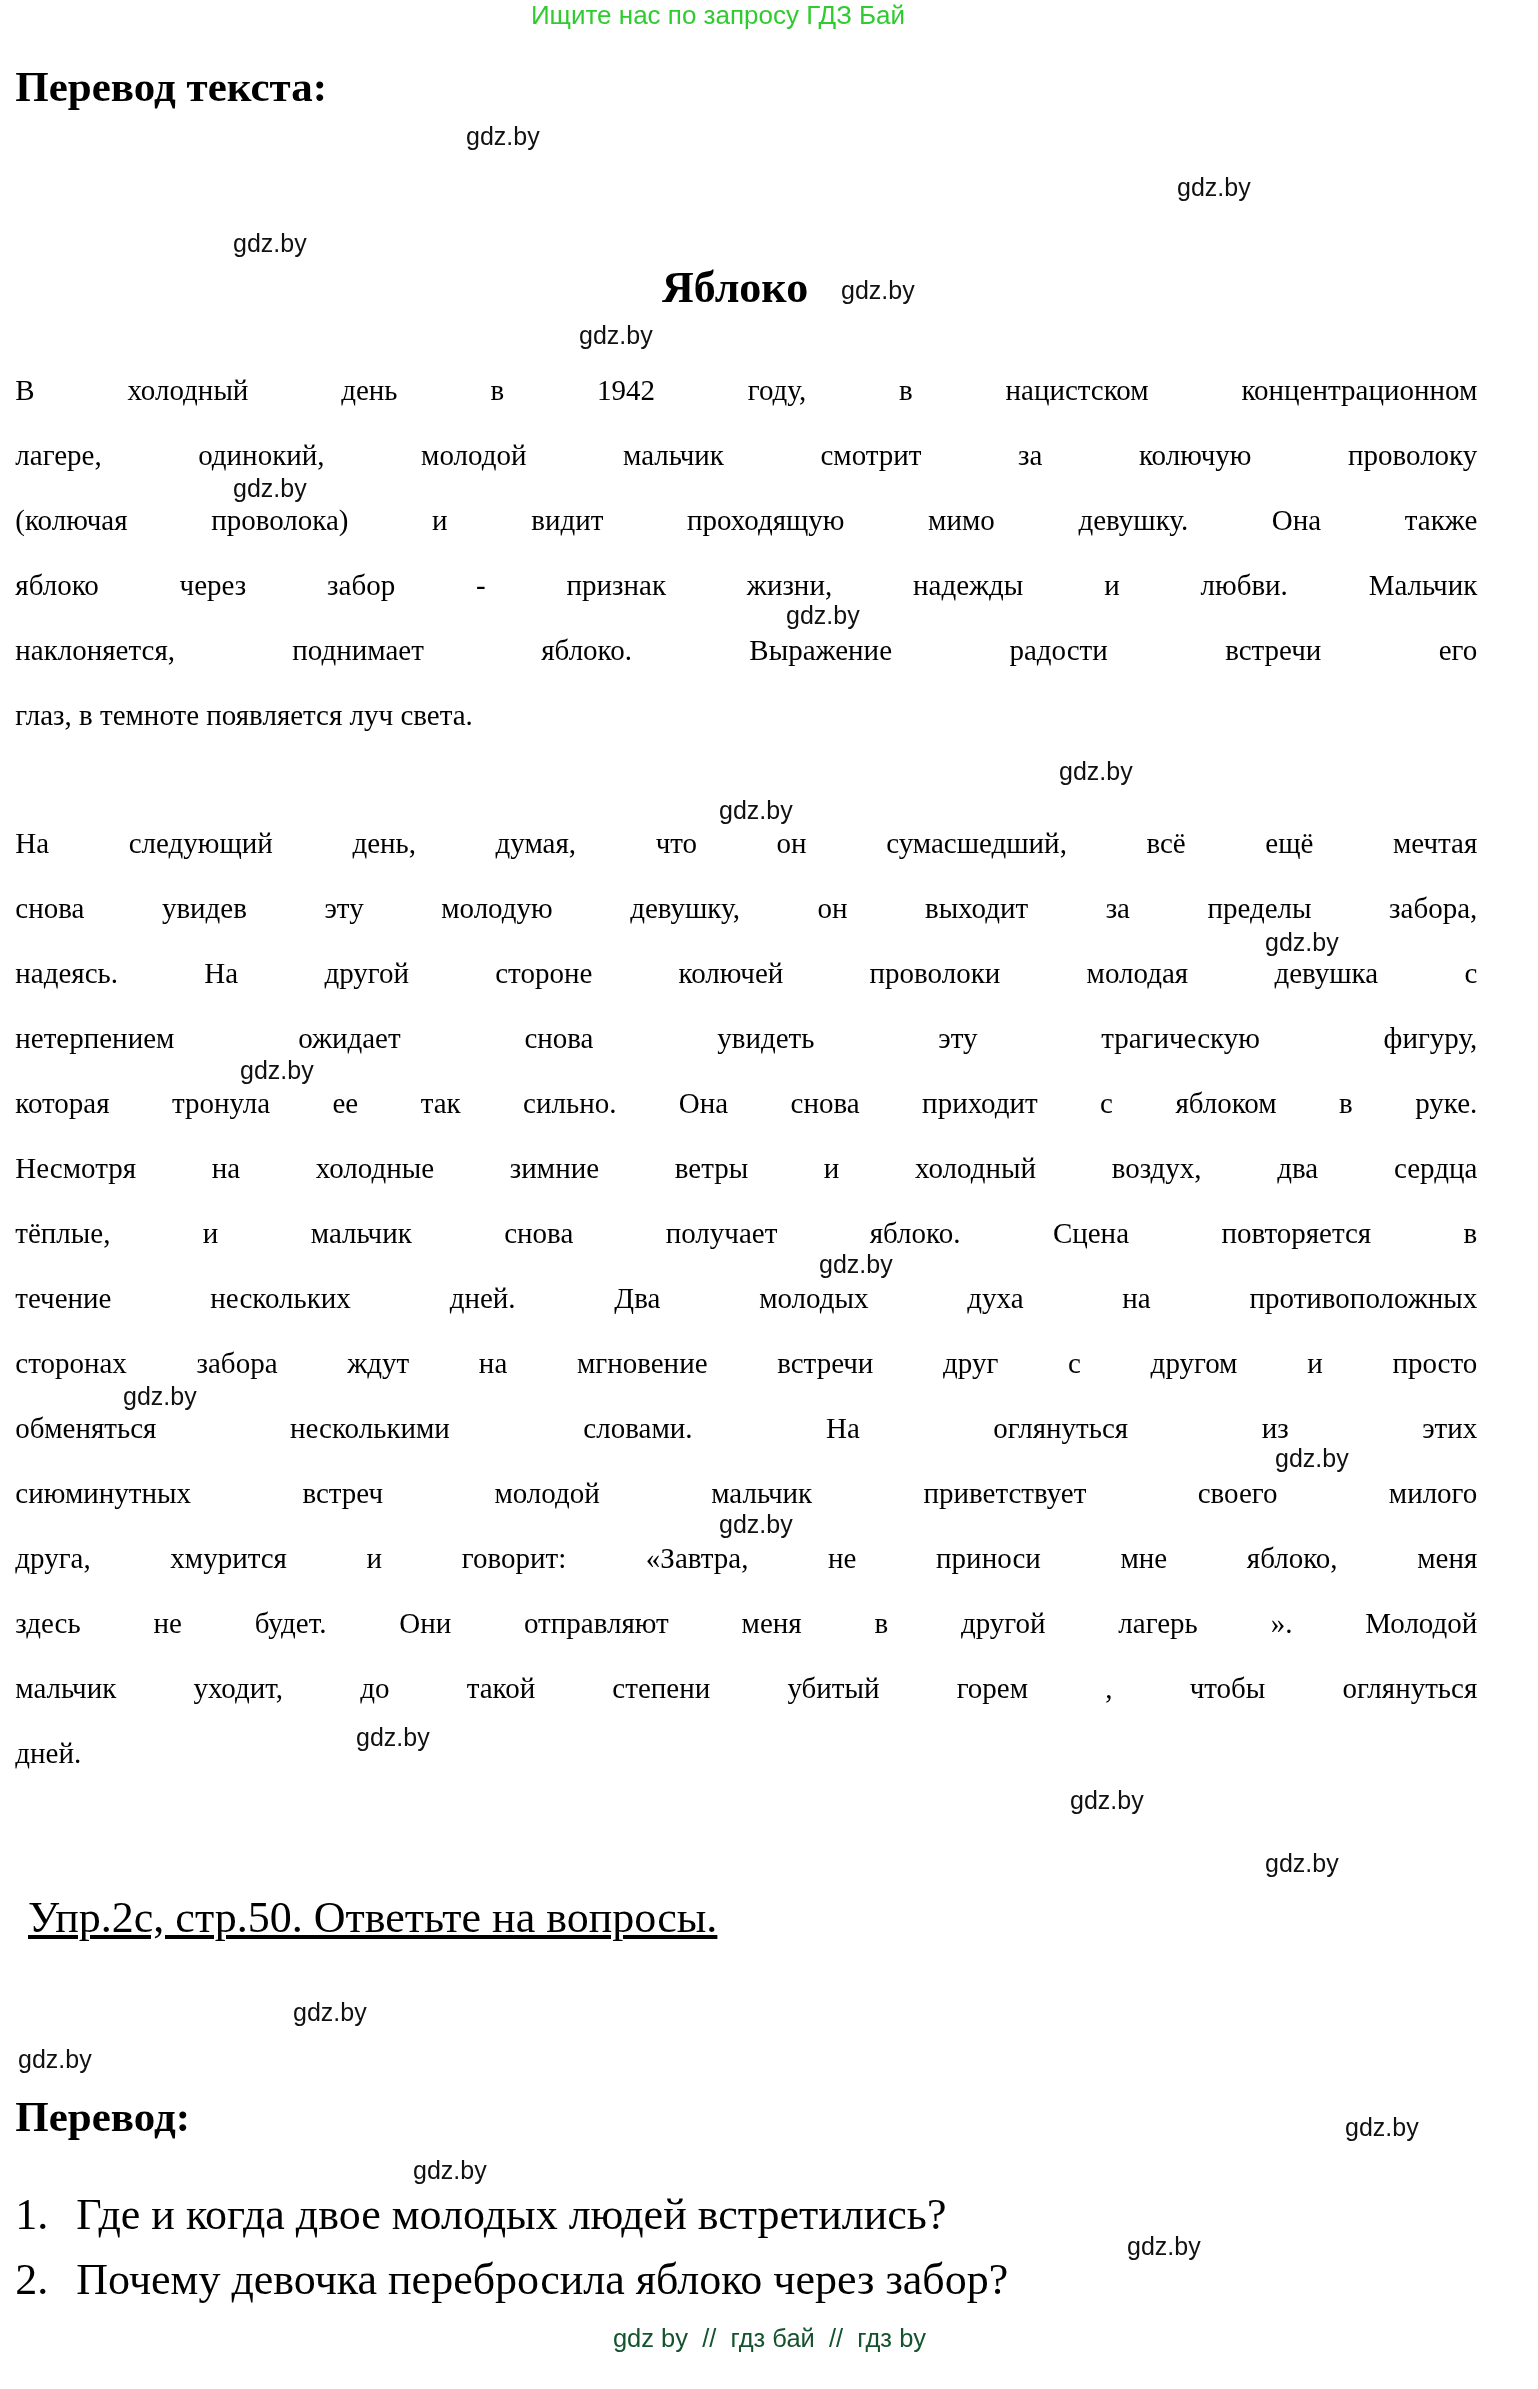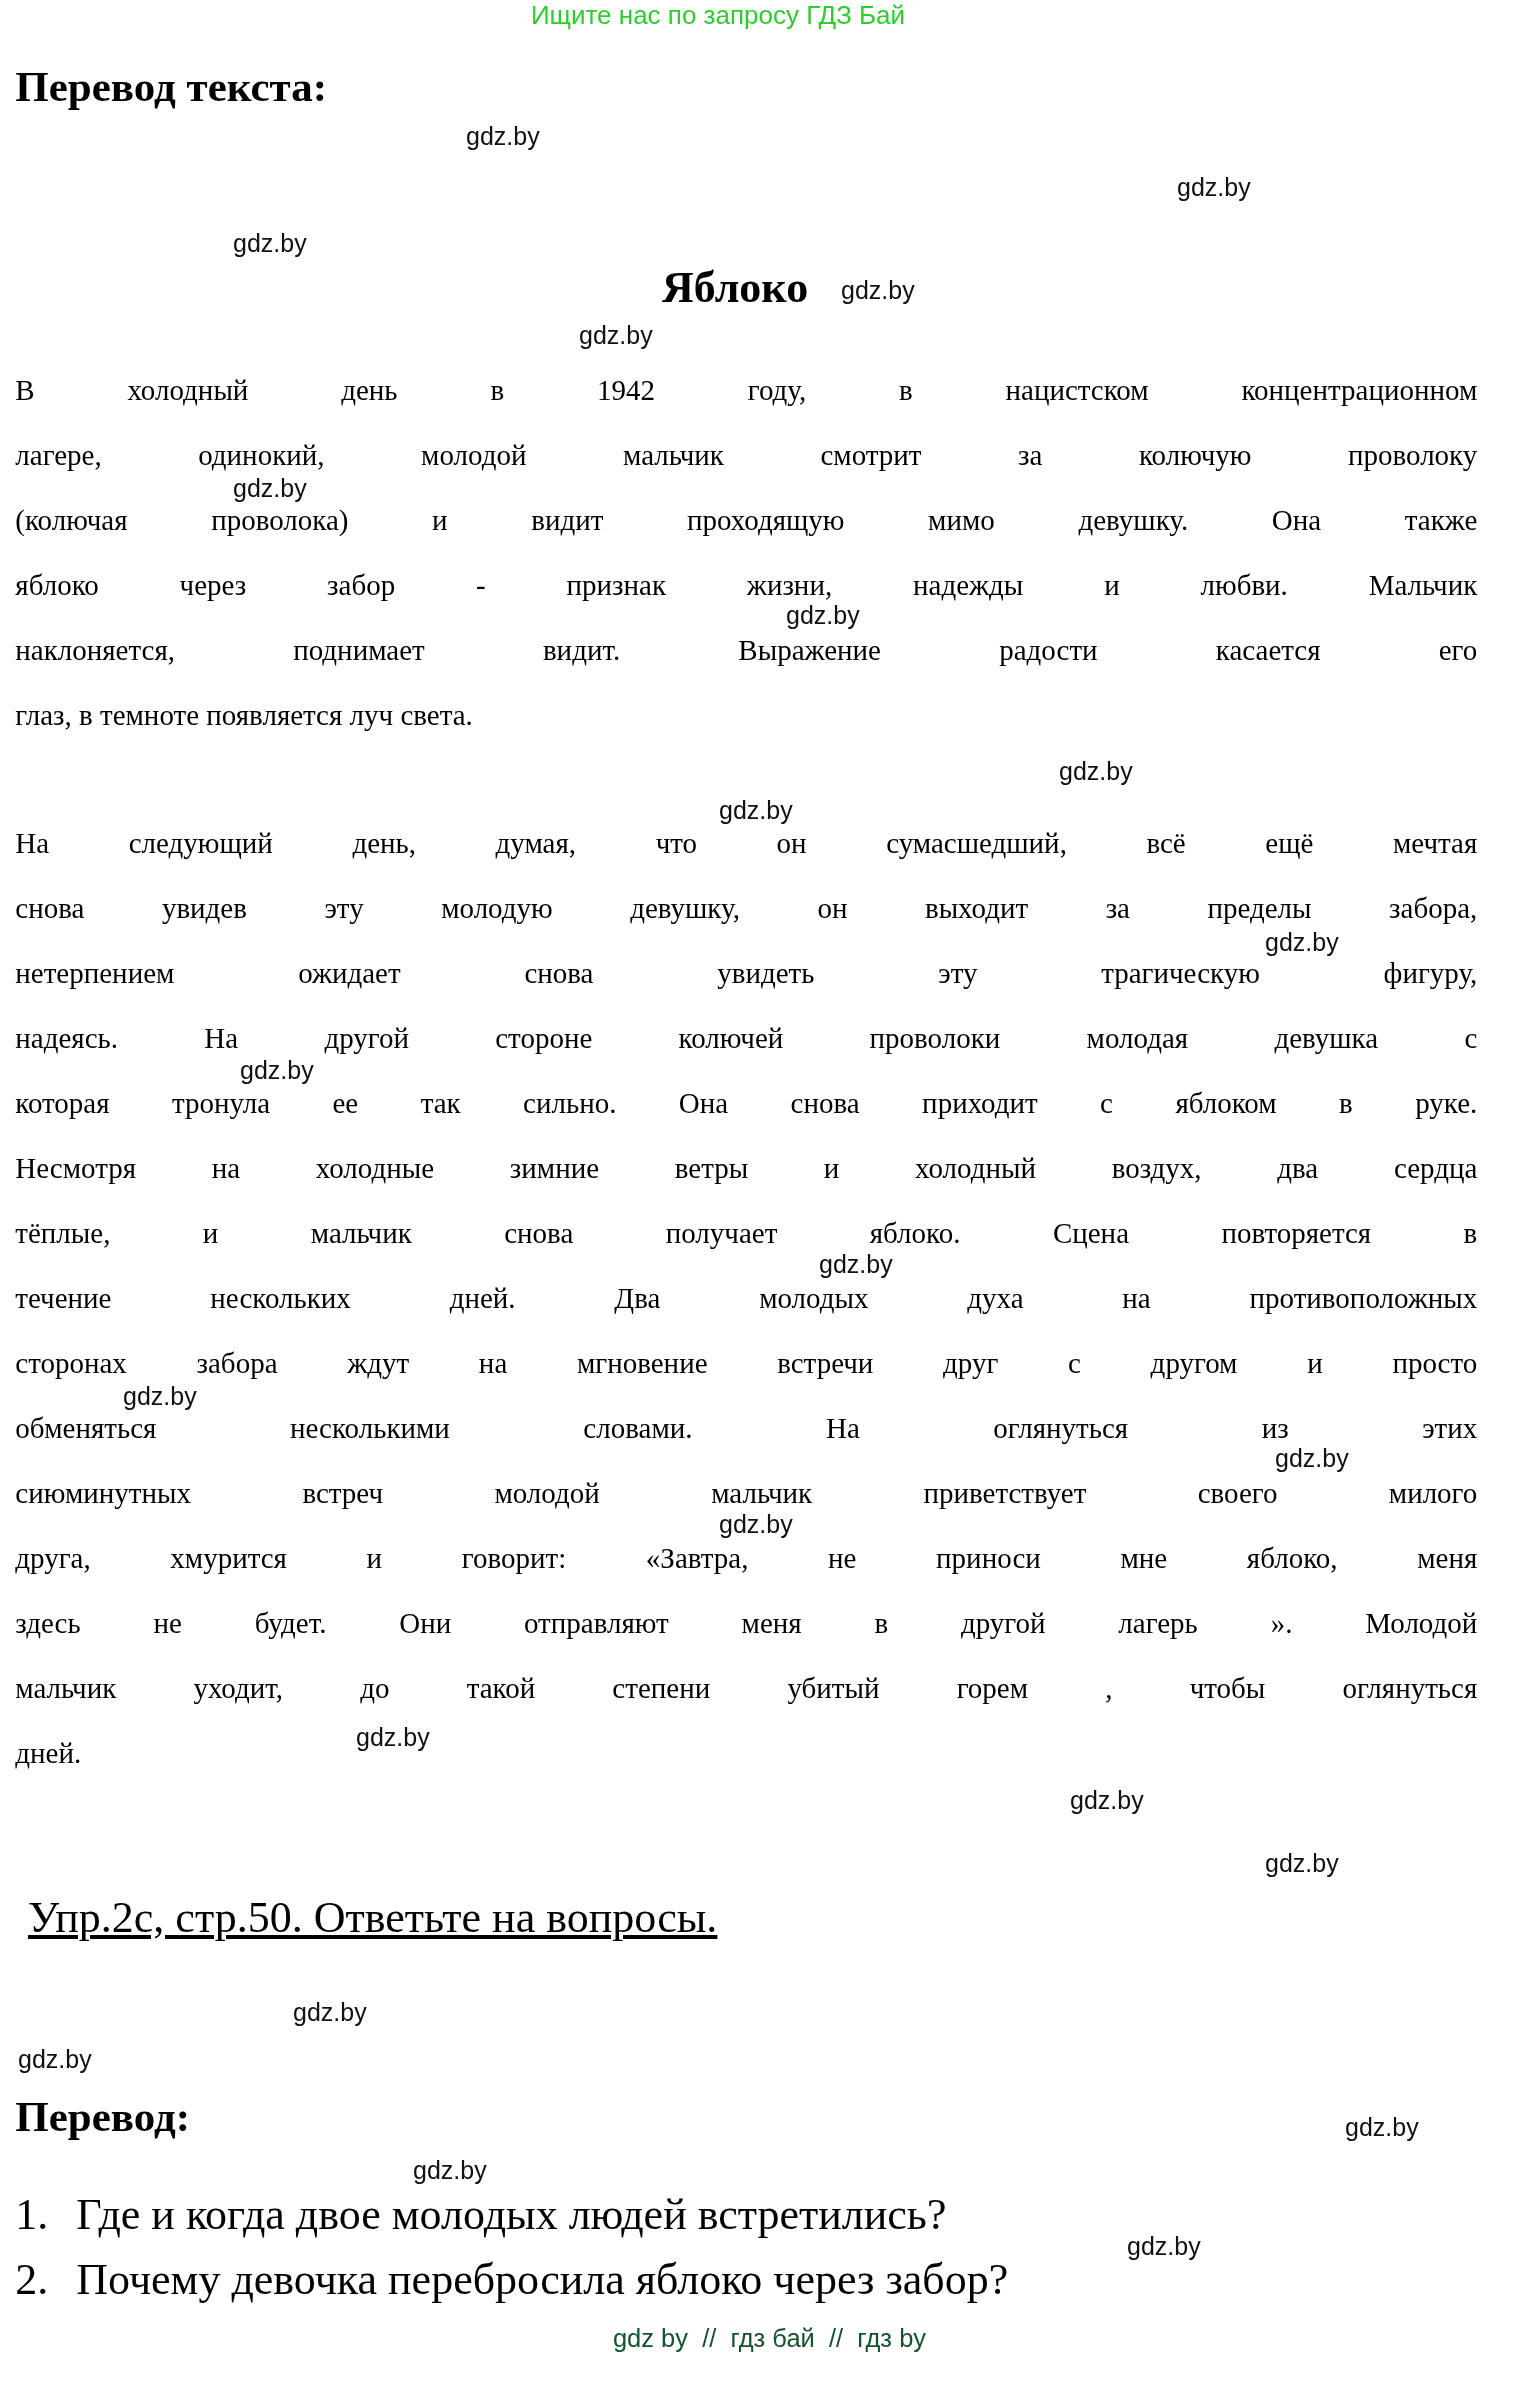--- a/index.html
+++ b/index.html
@@ -24,29 +24,29 @@
 
 <div class="heading" style="left:15.3px; top:61px;">Перевод текста:</div>
 
 <div class="title" style="left:662px; top:262px;">Яблоко</div>
 
 <div class="para" style="top:358px;">
   <div class="line" style="white-space: normal;">В холодный день в 1942 году, в нацистском концентрационном</div>
   <div class="line" style="white-space: normal;">лагере, одинокий, молодой мальчик смотрит за колючую проволоку</div>
   <div class="line" style="white-space: normal;">(колючая проволока) и видит проходящую мимо девушку. Она также</div>
   <div class="line" style="white-space: normal;">яблоко через забор - признак жизни, надежды и любви. Мальчик</div>
-  <div class="line" style="white-space: normal;">наклоняется, поднимает видит. Выражение радости касается его</div>
+  <div class="line" style="white-space: normal;">наклоняется, поднимает яблоко. Выражение радости встречи его</div>
   <div class="line last" style="white-space: normal;">глаз, в темноте появляется луч света.</div>
 </div>
 
 <div class="para" style="top:811px;">
   <div class="line" style="white-space: normal;"> На следующий день, думая, что он сумасшедший, всё ещё мечтая</div>
   <div class="line" style="white-space: normal;">снова увидев эту молодую девушку, он выходит за пределы забора,</div>
+  <div class="line" style="white-space: normal;">надеясь. На другой стороне колючей проволоки молодая девушка с</div>
   <div class="line" style="white-space: normal;">нетерпением ожидает снова увидеть эту трагическую фигуру,</div>
-  <div class="line" style="white-space: normal;">надеясь. На другой стороне колючей проволоки молодая девушка с</div>
   <div class="line" style="white-space: normal;">которая тронула ее так сильно. Она снова приходит с яблоком в руке.</div>
   <div class="line" style="white-space: normal;">Несмотря на холодные зимние ветры и холодный воздух, два сердца</div>
   <div class="line" style="white-space: normal;">тёплые, и мальчик снова получает яблоко. Сцена повторяется в</div>
   <div class="line" style="white-space: normal;">течение нескольких дней. Два молодых духа на противоположных</div>
   <div class="line" style="white-space: normal;">сторонах забора ждут на мгновение встречи друг с другом и просто</div>
   <div class="line" style="white-space: normal;">обменяться несколькими словами. На оглянуться из этих</div>
   <div class="line" style="white-space: normal;">сиюминутных встреч молодой мальчик приветствует своего милого</div>
   <div class="line" style="white-space: normal;">друга, хмурится и говорит: «Завтра, не приноси мне яблоко, меня</div>
   <div class="line" style="white-space: normal;">здесь не будет. Они отправляют меня в другой лагерь ». Молодой</div>
   <div class="line" style="white-space: normal;">мальчик уходит, до такой степени убитый горем , чтобы оглянуться</div>

